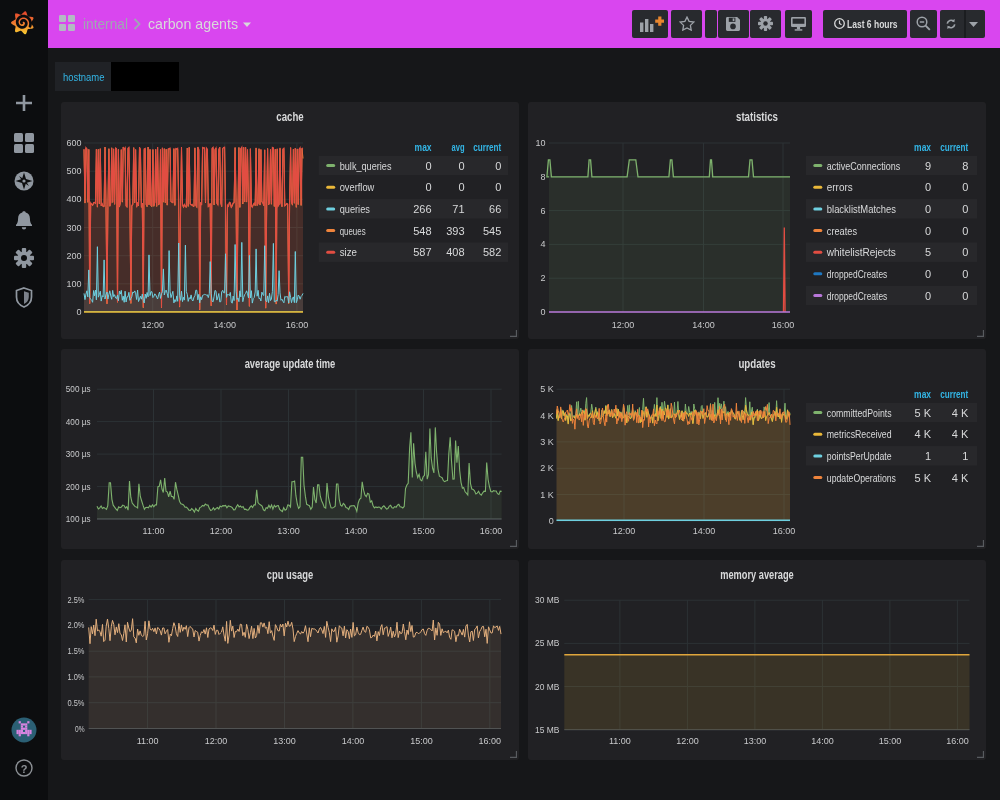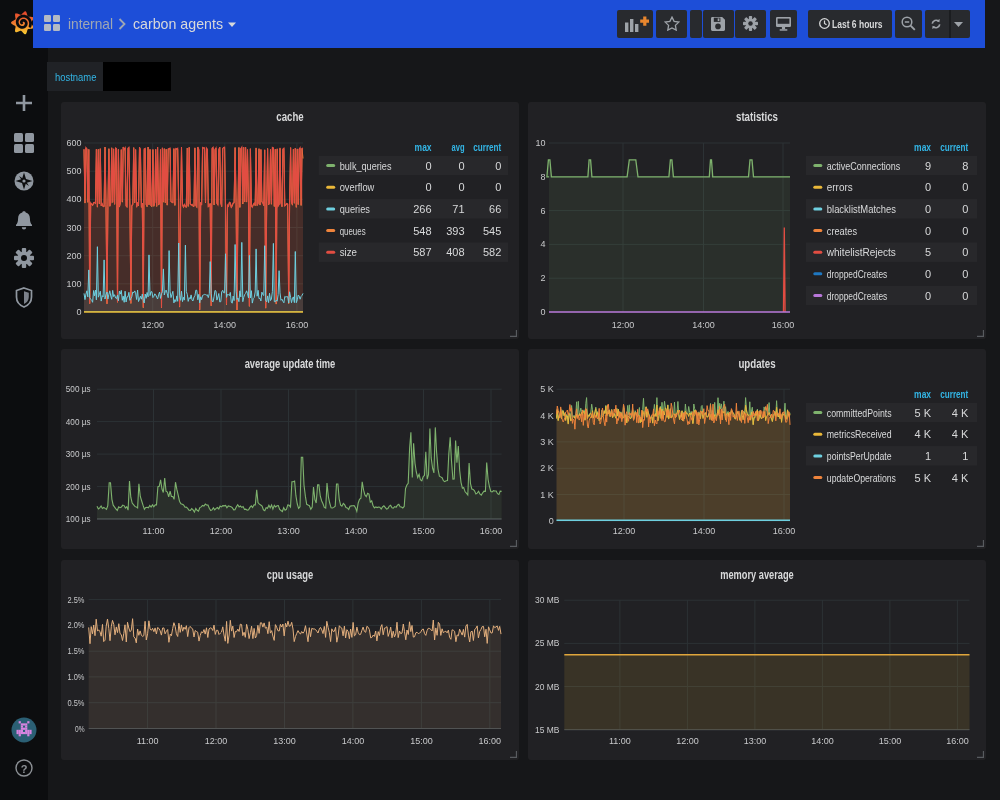--- a/index.html
+++ b/index.html
@@ -75,21 +75,21 @@
         <rect x="18.40" y="14.95" width="2.20" height="2.20"></rect>
         <rect x="7.65" y="17.10" width="2.20" height="2.20"></rect>
         <rect x="16.25" y="17.10" width="2.20" height="2.20"></rect>
       </g>
     </svg>
     <svg style="position:absolute;left:15px;top:759px" width="18" height="18">
       <circle cx="9" cy="9" r="8" fill="none" stroke="#8d9196" stroke-width="1.4"></circle>
       <text x="9" y="9.6" font-size="11" font-weight="bold" fill="#8d9196" text-anchor="middle" dominant-baseline="central" font-family="Liberation Sans">?</text>
     </svg>
   </div>
-<div style="position:absolute;left:33px;top:0;width:952px;height:48px;background:#1d4ed8">
+<div style="position:absolute;left:48px;top:0;width:952px;height:48px;background:#d946ef">
     <svg style="position:absolute;left:11px;top:15px" width="16" height="16">
       <rect x="0" y="0" width="7" height="7" rx="1.2" fill="#b3b9c4"></rect>
       <rect x="9" y="0" width="7" height="7" rx="1.2" fill="#b3b9c4"></rect>
       <rect x="0" y="9" width="7" height="7" rx="1.2" fill="#b3b9c4"></rect>
       <rect x="9" y="9" width="7" height="7" rx="1.2" fill="#b3b9c4"></rect>
     </svg>
     <svg style="position:absolute;left:35px;top:10px" width="180" height="28">
       <text x="0" y="14" font-size="14.5" fill="#9fa7b3" textLength="45" lengthAdjust="spacingAndGlyphs" dominant-baseline="central">internal</text>
       <path d="M51.5 9L56.5 14L51.5 19" stroke="#9fa7b3" stroke-width="1.8" fill="none"></path>
       <text x="65" y="14" font-size="14.5" fill="#d8d9da" textLength="90" lengthAdjust="spacingAndGlyphs" dominant-baseline="central">carbon agents</text>
@@ -153,21 +153,21 @@
       <path d="M3 7.5a5.2 5.2 0 018.7-3" fill="none" stroke="#9da2a8" stroke-width="2.2"></path>
       <path d="M12.9 1.2l-.3 4.5-4.2-1.6z" fill="#9da2a8"></path>
       <path d="M13 8.5a5.2 5.2 0 01-8.7 3" fill="none" stroke="#9da2a8" stroke-width="2.2"></path>
       <path d="M3.1 14.8l.3-4.5 4.2 1.6z" fill="#9da2a8"></path>
     </svg>
     <div style="position:absolute;left:916.3px;top:10px;width:1.5px;height:27.5px;background:#1b1d20"></div>
     <svg style="position:absolute;left:920px;top:21px" width="11" height="7">
       <path d="M1 1L5.5 6L10 1Z" fill="#9da2a8"></path>
     </svg>
   </div>
-<div style="position:absolute;left:47px;top:62px;height:29px">
+<div style="position:absolute;left:55px;top:62px;height:29px">
     <div style="float:left;height:29px;width:56px;background:#202226"><svg width="56" height="29">
         <text x="8" y="15" font-size="11.5" fill="#33b5e5" textLength="41.5" lengthAdjust="spacingAndGlyphs" dominant-baseline="central">hostname</text>
       </svg></div>
     <div style="float:left;height:29px;width:68px;background:#000000"></div>
   </div>
 <div class="panel" style="left:61px;top:102px;width:458px;height:237px">
     <div style="position:absolute;left:0;top:0"><svg width="458" height="237" viewBox="0 0 458 237">
         <line x1="23" y1="210.0" x2="242" y2="210.0" stroke="#2c3235" stroke-width="1"></line>
         <line x1="23" y1="181.8" x2="242" y2="181.8" stroke="#2c3235" stroke-width="1"></line>
         <line x1="23" y1="153.7" x2="242" y2="153.7" stroke="#2c3235" stroke-width="1"></line>

